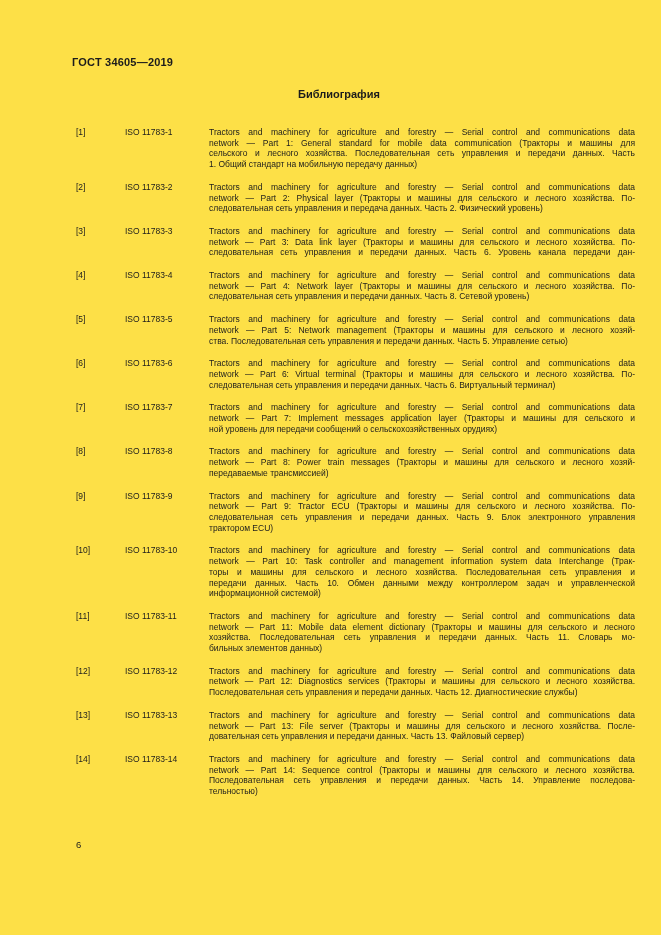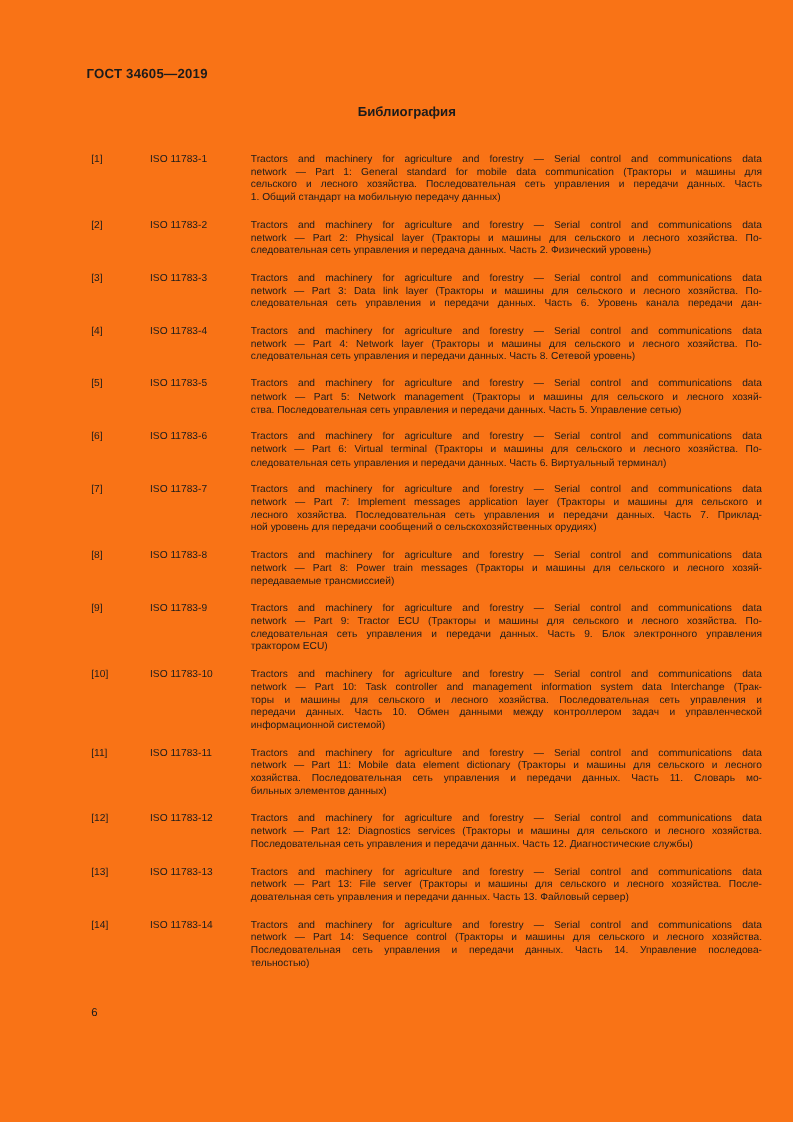--- a/index.html
+++ b/index.html
@@ -1,20 +1,20 @@
 <!DOCTYPE html>
 <html><head>
 <meta charset="utf-8">
 <style>
   html, body { margin: 0; padding: 0; background: #ffffff; }
   .page {
     position: relative;
     width: 661px;
     height: 935px;
-    background: #f97316;
+    background: #fde047;
     font-family: "Liberation Sans", sans-serif;
     color: #1c1c1c;
     overflow: hidden;
   }
   .doc-header {
     position: absolute;
     left: 72px;
     top: 56px;
     font-size: 11px;
     font-weight: bold;
@@ -122,21 +122,20 @@
           <div class="bl last">следовательная сеть управления и передачи данных. Часть 6. Виртуальный терминал)</div>
         </div>
   </div>
 
   <div class="entry">
     <span class="ref">[7]</span>
     <span class="code">ISO 11783-7</span>
     <div class="text">
           <div class="bl">Tractors and machinery for agriculture and forestry — Serial control and communications data</div>
           <div class="bl">network — Part 7: Implement messages application layer (Тракторы и машины для сельского и</div>
-          <div class="bl">лесного хозяйства. Последовательная сеть управления и передачи данных. Часть 7. Приклад-</div>
           <div class="bl last">ной уровень для передачи сообщений о сельскохозяйственных орудиях)</div>
         </div>
   </div>
 
   <div class="entry">
     <span class="ref">[8]</span>
     <span class="code">ISO 11783-8</span>
     <div class="text">
           <div class="bl">Tractors and machinery for agriculture and forestry — Serial control and communications data</div>
           <div class="bl">network — Part 8: Power train messages (Тракторы и машины для сельского и лесного хозяй-</div>

